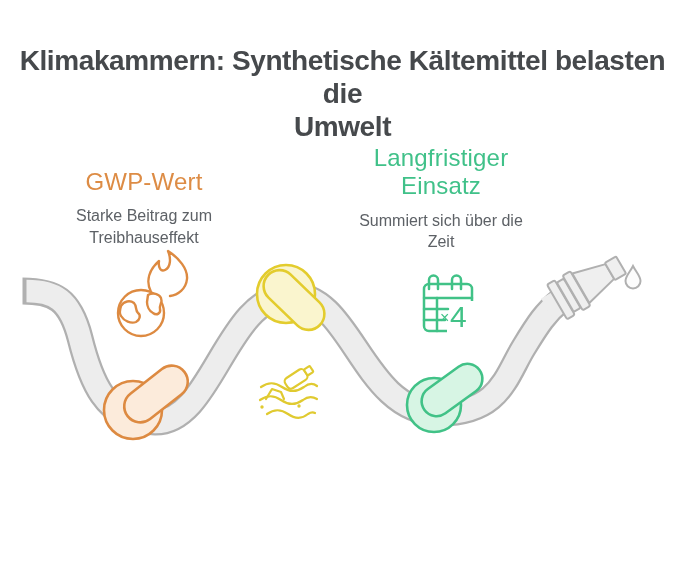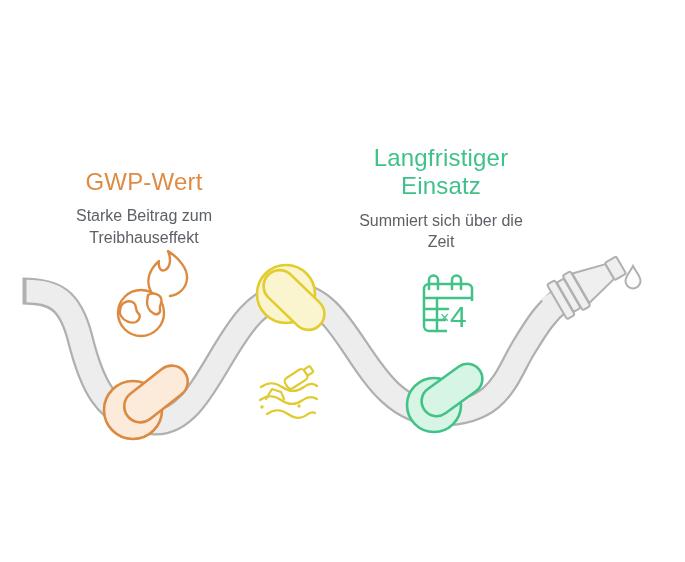--- a/index.html
+++ b/index.html
@@ -94,21 +94,22 @@
       <path d="M 452 289 L 452 280 A 4.5 4.5 0 0 1 461 280 L 461 289"></path>
       <path d="M 437 298 L 437 331"></path>
       <path d="M 424 309 L 448 309"></path>
       <path d="M 424 320 L 445 320"></path>
       <text x="440" y="323" font-size="16" fill="#41c287" stroke="none" class="cal-badge">×</text>
       <text x="450" y="327" font-size="30" fill="#41c287" stroke="none" class="cal-badge">4</text>
     </g>
   </svg>
 
   <h1 class="title" style="margin:0;">
-    <br>
+    <span>Klimakammern: Synthetische Kältemittel belasten die</span><br>
+    <span>Umwelt</span>
   </h1>
 
   <div class="label sec-gwp">
     <div class="heading" style="color: rgb(221, 140, 69);">GWP-Wert</div>
     <div class="body">Starke Beitrag zum Treibhauseffekt</div>
   </div>
 
   <div class="label sec-lang">
     <div class="heading" style="color: rgb(64, 193, 137);">Langfristiger Einsatz</div>
     <div class="body">Summiert sich über die Zeit</div>

